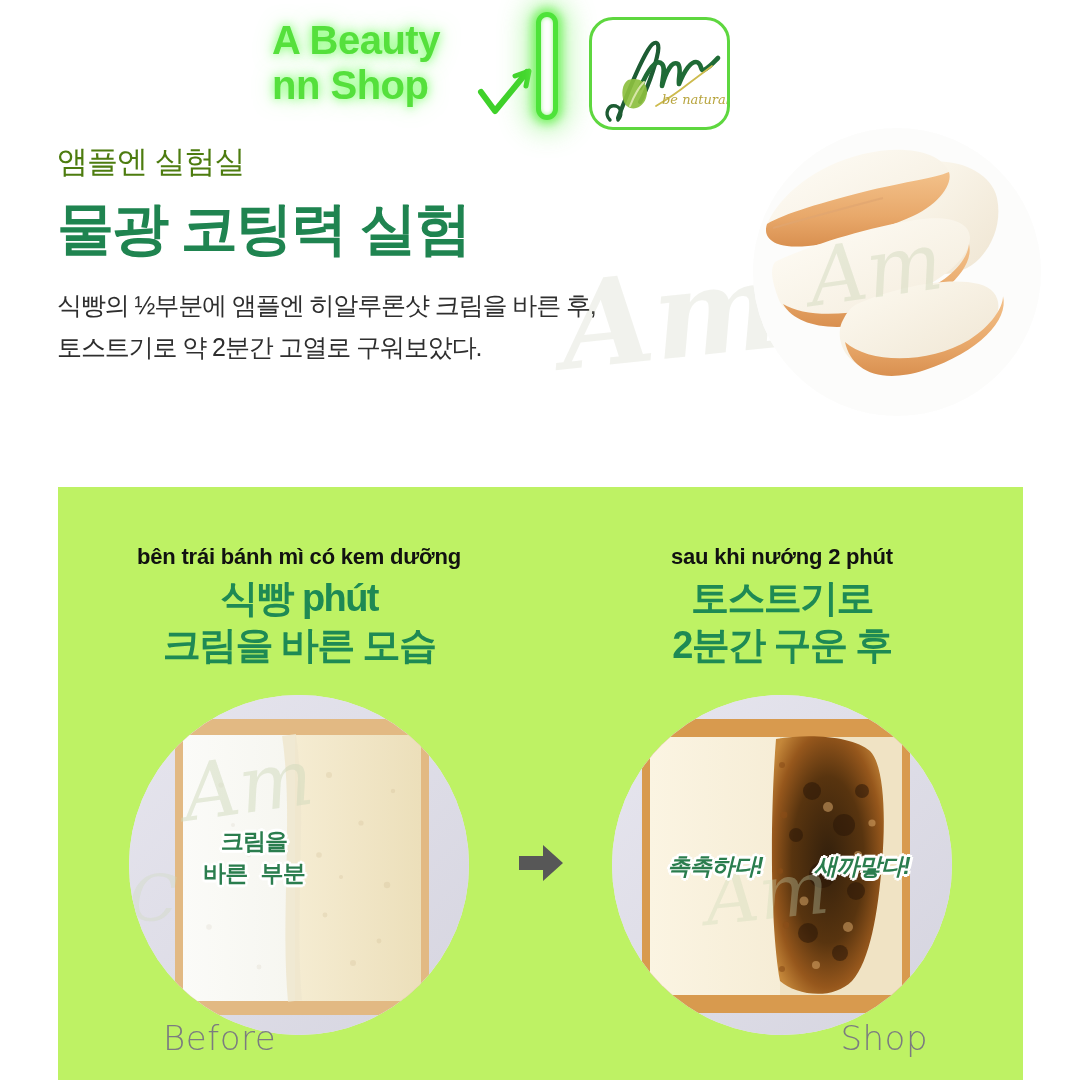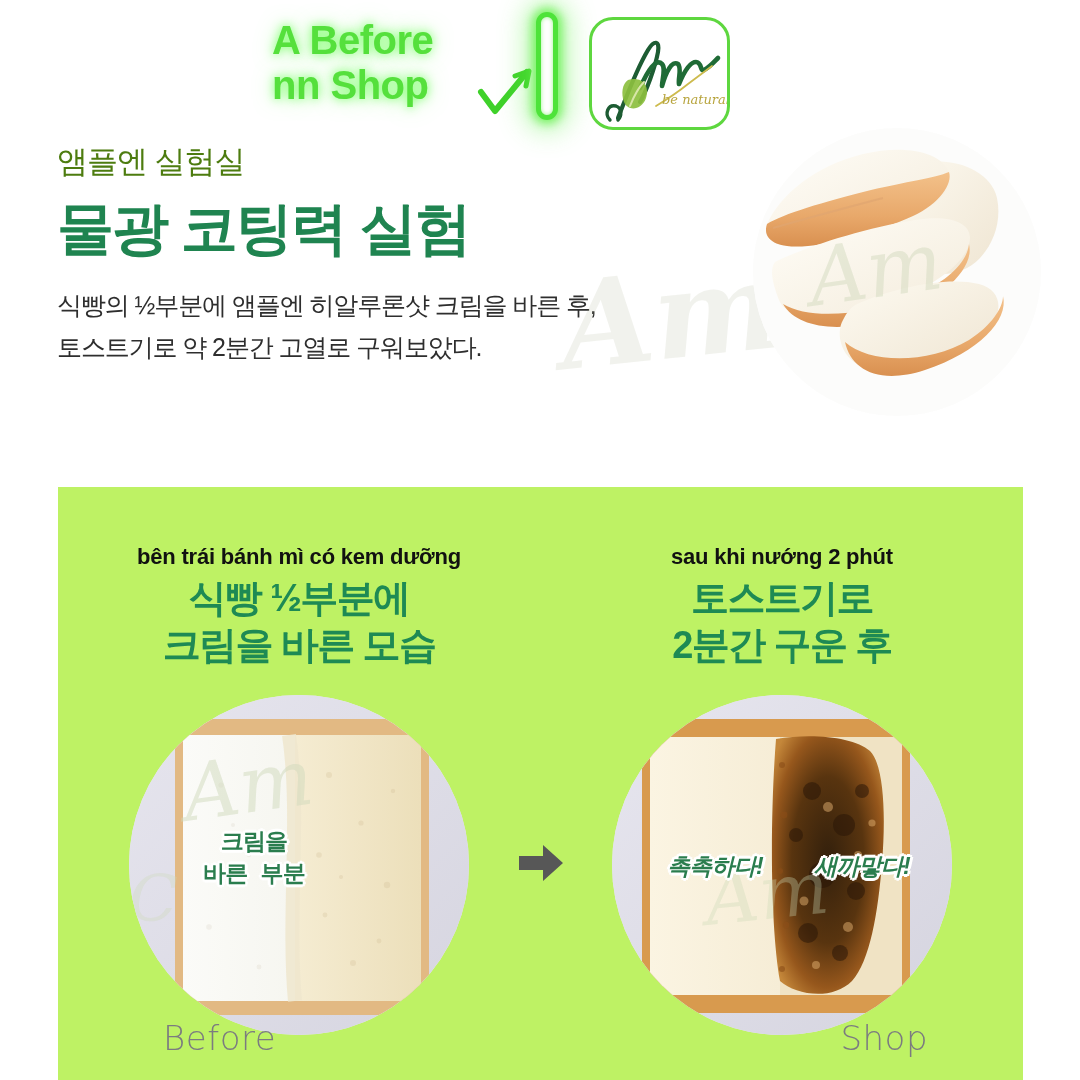--- a/index.html
+++ b/index.html
@@ -153,21 +153,21 @@
   }
 </style>
 </head>
 <body>
 
 <div class="page">
 
   <div class="brand-header">
 
     <div class="brand-wordmark">
-      <span class="l1">A Before</span>
+      <span class="l1">A Beauty</span>
       <span class="l2">nn Shop</span>
       <span class="brand-check">
         <svg width="60" height="54" viewBox="0 0 60 54">
           <path d="M4 26 L18 45 L50 6" fill="none" stroke="#3fd12a" stroke-width="6" stroke-linecap="round" stroke-linejoin="round"></path>
           <path d="M38 10 L52 5 L49 20" fill="none" stroke="#3fd12a" stroke-width="5" stroke-linecap="round" stroke-linejoin="round"></path>
         </svg>
       </span>
     </div>
 
     <div class="neon-bar"></div>
@@ -229,21 +229,21 @@
 
       <text x="60" y="178" font-family="DejaVu Serif, serif" font-style="italic" font-size="80" fill="#cfd8bb" opacity=".45" transform="rotate(-8 60 178)">Am</text>
     </svg>
   </div>
 
   <div class="panel">
 
     <div class="col col-left">
       <div class="col-sub">bên trái bánh mì có kem dưỡng</div>
       <div class="col-title">
-        <div>식빵 ½부분에</div>
+        <div>식빵 phút</div>
         <div>크림을 바른 모습</div>
       </div>
 
       <div class="photo-circle">
         <svg width="340" height="340" viewBox="0 0 340 340">
           <defs>
             <linearGradient id="plateL" x1="0" y1="0" x2="1" y2="1">
               <stop offset="0%" stop-color="#e6e5ee"></stop>
                 <stop offset="100%" stop-color="#d6d5e0"></stop>
             </linearGradient>

